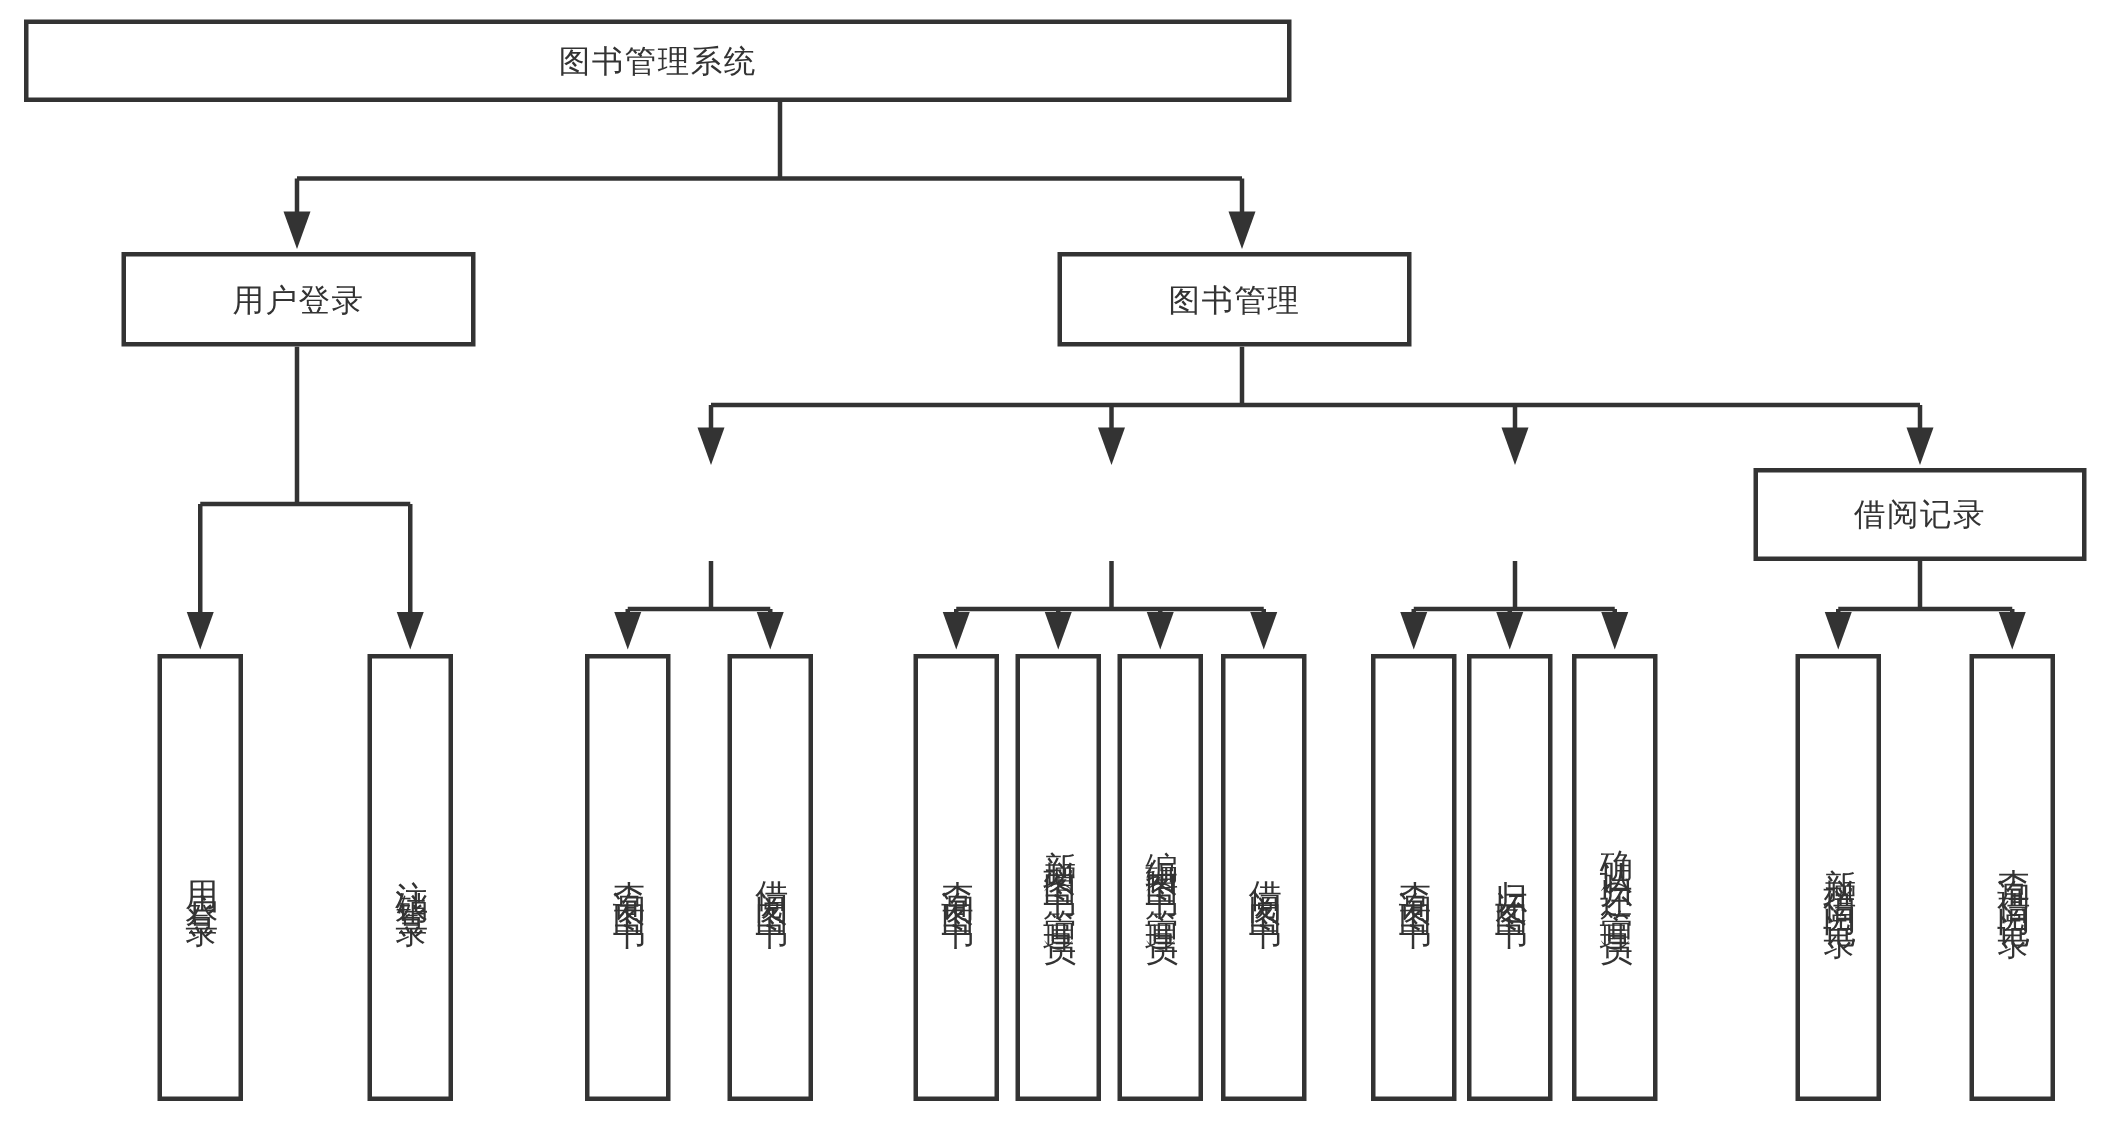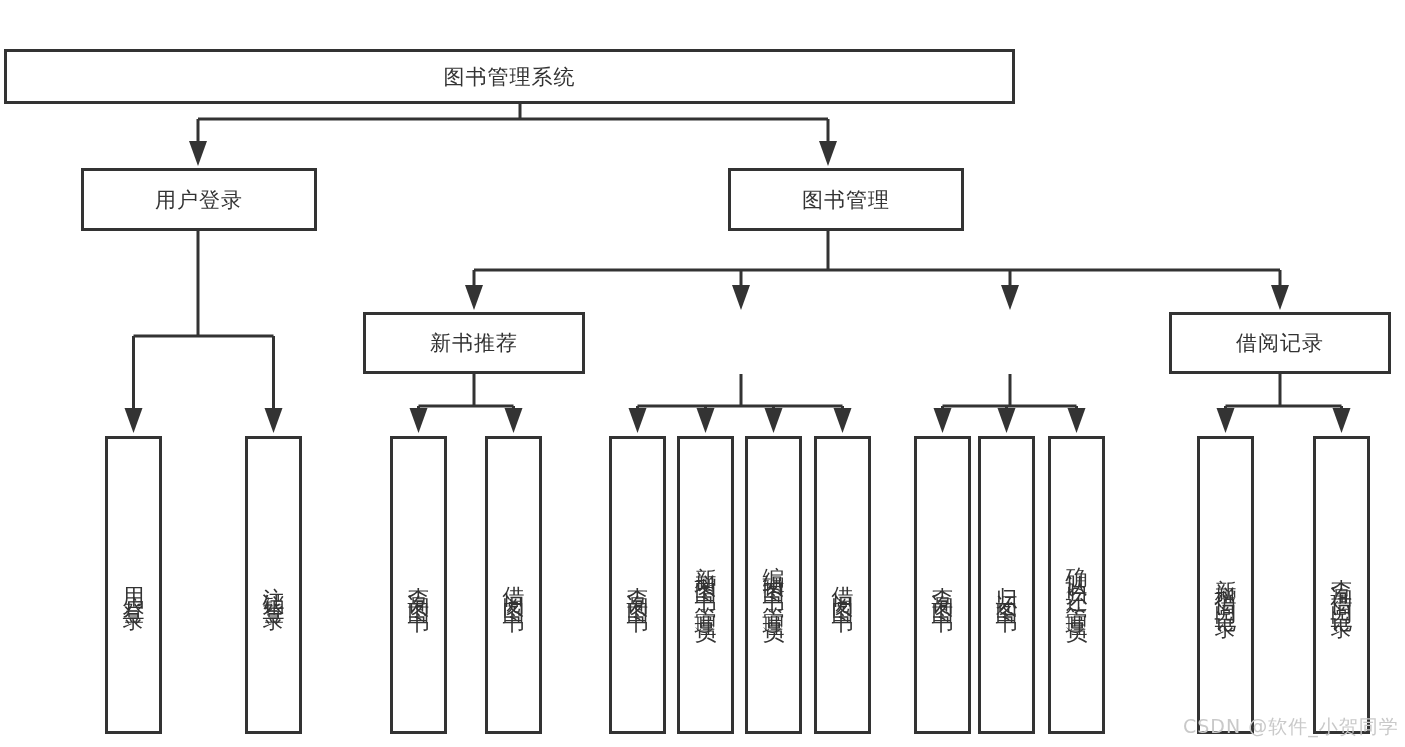--- a/index.html
+++ b/index.html
@@ -31,21 +31,21 @@
     justify-content: center;
     color: #333333;
     z-index: 1;
   }
   .hnode {
     font-size: 21px;
     letter-spacing: 1px;
     white-space: nowrap;
   }
   .root-box {
-    left: 4px; top: 13px; width: 1011px; height: 55px; margin-top: 36px;
+    left: 16px; top: 13px; width: 845px; height: 55px;
   }
   .l2 { top: 168px; width: 236px; height: 63px; }
   .l3 { top: 312px; width: 222px; height: 62px; }
   .leaf {
     top: 436px;
     width: 57px;
     height: 298px;
   }
   .leaf span {
     writing-mode: vertical-rl;
@@ -137,27 +137,24 @@
     </g>
   </svg>
 
   <div class="node hnode root-box">
     <span>图书管理系统</span>
   </div>
 
   <div class="node hnode l2" style="left:81px">
     <span>用户登录</span>
   </div>
-  <div class="node hnode l2" style="left:728px">
+  <div class="node hnode l2" style="left:705px">
     <span>图书管理</span>
   </div>
 
-  <div class="node hnode l3" style="left:363px">
-    <span>新书推荐</span>
-  </div>
   <div class="node hnode l3" style="left:1169px">
     <span>借阅记录</span>
   </div>
 
   <div class="node leaf" style="left:105px">
     <span>用户登录</span>
   </div>
   <div class="node leaf" style="left:245px">
     <span>注销登录</span>
   </div>
@@ -192,15 +189,14 @@
     <span>确认归还（管理员）</span>
   </div>
 
   <div class="node leaf" style="left:1197px">
     <span>新增借阅记录</span>
   </div>
   <div class="node leaf" style="left:1313px">
     <span>查询借阅记录</span>
   </div>
 
-  <div class="watermark">CSDN @软件_小贺同学</div>
 
 </div>
 
 </body></html>

